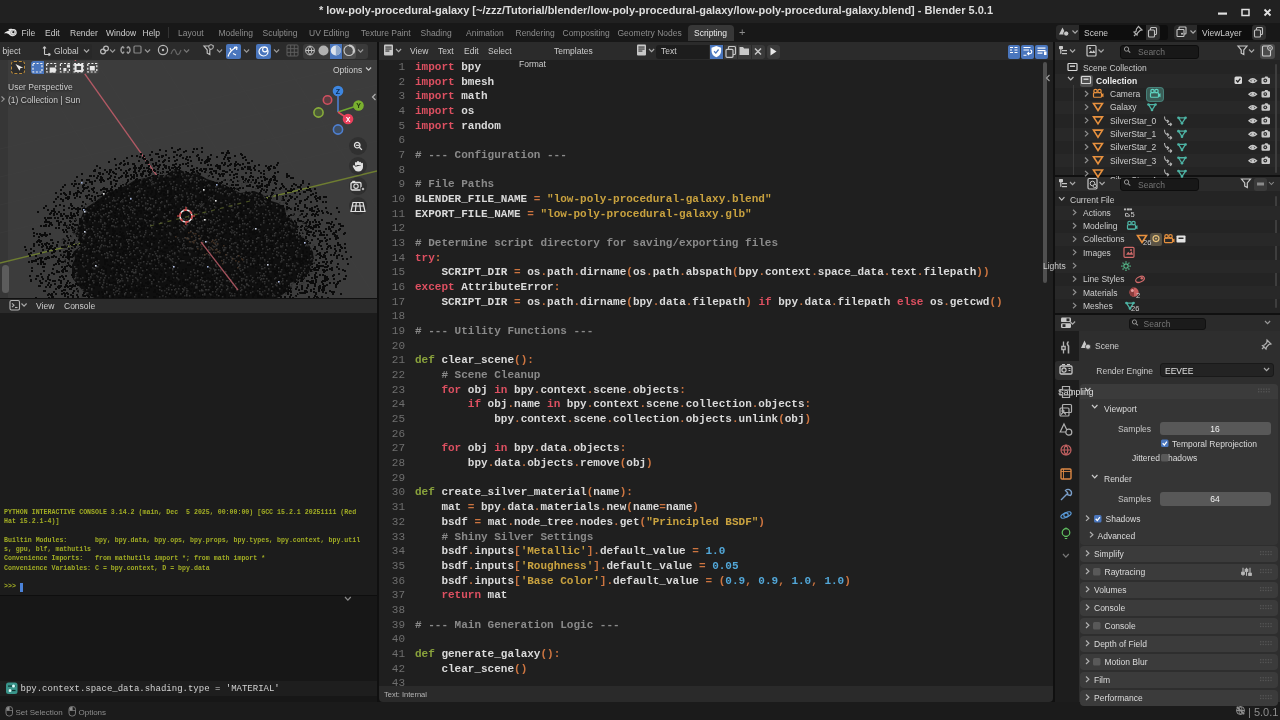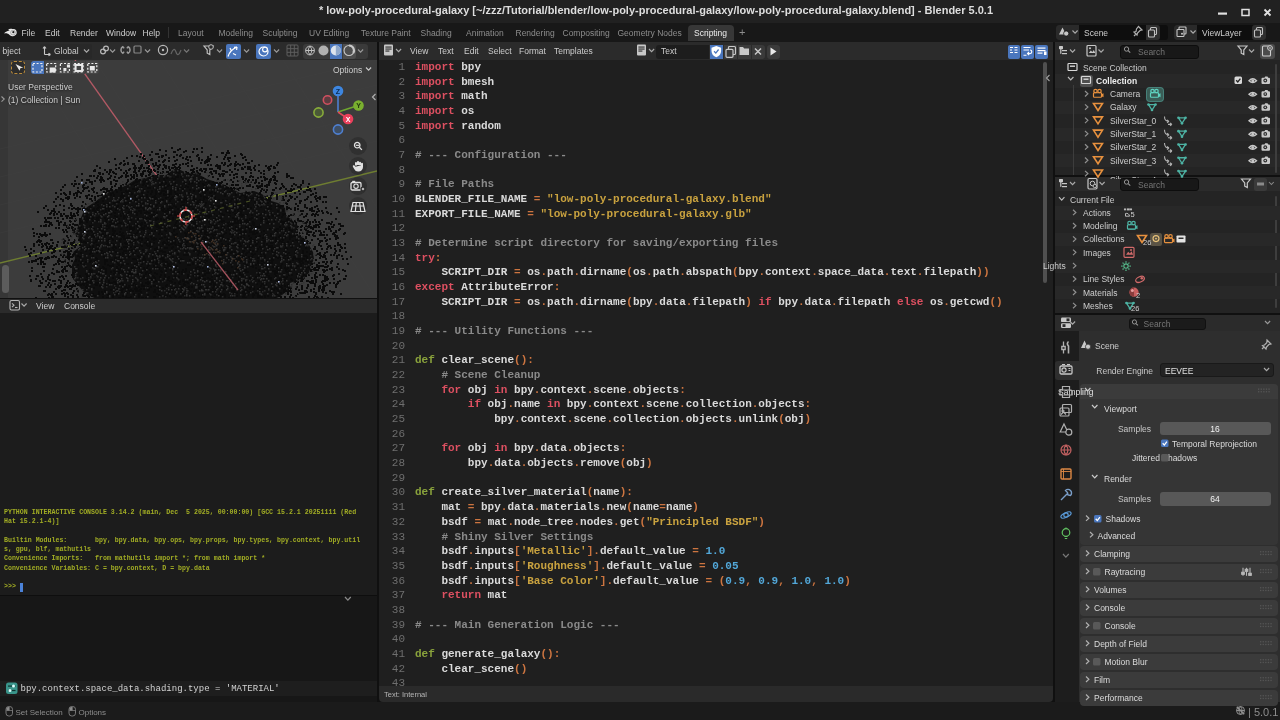--- a/index.html
+++ b/index.html
@@ -141,21 +141,21 @@
 <div class="ab" style="left:0;top:595px;width:377px;height:1px;background:#0e0e0e"></div>
 <div class="ab" style="left:0;top:681px;width:377px;height:14.5px;background:#1e1e1e"></div>
 <pre class="ab" style="left:20.5px;top:683.5px;font-size:9px;color:#d2d2d2">bpy.context.space_data.shading.type = 'MATERIAL'</pre>
 <div class="ab ui dim" style="left:15.5px;top:707.5px;font-size:8px">Set Selection</div>
 <div class="ab ui dim" style="left:78.5px;top:707.5px;font-size:8px">Options</div>
 <div class="ab ui dim" style="left:1248px;top:707px;font-size:11px">| 5.0.1</div>
 <div class="ab ui" style="left:410px;top:46px">View</div>
 <div class="ab ui" style="left:438px;top:46px">Text</div>
 <div class="ab ui" style="left:464px;top:46px">Edit</div>
 <div class="ab ui" style="left:488px;top:46px">Select</div>
-<div class="ab ui" style="left:519px;top:46px">Format</div>
+<div class="ab ui" style="left:519px;top:59px">Format</div>
 <div class="ab ui" style="left:554px;top:46px">Templates</div>
 <div class="ab" style="left:656px;top:44.5px;width:53px;height:14.5px;background:#1d1d1d;border-radius:3px 0 0 3px"></div>
 <div class="ab ui" style="left:661px;top:46px">Text</div>
 <div class="ab" style="left:709.5px;top:44.5px;width:13.5px;height:14.5px;background:#4a76bd"></div>
 <div class="ab" style="left:723.5px;top:44.5px;width:13.5px;height:14.5px;background:#3a3a3a"></div>
 <div class="ab" style="left:737.5px;top:44.5px;width:13.5px;height:14.5px;background:#3a3a3a"></div>
 <div class="ab" style="left:751.5px;top:44.5px;width:13.5px;height:14.5px;background:#3a3a3a;border-radius:0 3px 3px 0"></div>
 <div class="ab" style="left:766.5px;top:44.5px;width:13.5px;height:14.5px;background:#3a3a3a;border-radius:3px"></div>
 <div class="ab" style="left:1007.5px;top:44.5px;width:12.7px;height:14.5px;background:#4a76bd;border-radius:2px"></div>
 <div class="ab" style="left:1021.2px;top:44.5px;width:12.7px;height:14.5px;background:#4a76bd;border-radius:2px"></div>
@@ -302,21 +302,21 @@
 <div class="ab ui" style="left:1159.5px;top:423.8px;width:111px;text-align:center;color:#f2f2f2">16</div>
 <div class="ab ui" style="left:1172px;top:438.8px;color:#dcdcdc">Temporal Reprojection</div>
 <div class="ab ui" style="left:1132px;top:453.3px;color:#dcdcdc">Jittered Shadows</div>
 <div class="ab ui" style="left:1104px;top:474px;color:#dadada">Render</div>
 <div class="ab ui" style="left:1080px;top:494.3px;width:71px;text-align:right;color:#c8c8c8">Samples</div>
 <div class="ab" style="left:1159.5px;top:492px;width:111px;height:13.5px;background:#585858;border-radius:3px"></div>
 <div class="ab ui" style="left:1159.5px;top:494.3px;width:111px;text-align:center;color:#f2f2f2">64</div>
 <div class="ab ui" style="left:1105.5px;top:514.3px;color:#dcdcdc">Shadows</div>
 <div class="ab ui" style="left:1097.5px;top:531px;color:#dcdcdc">Advanced</div>
 <div class="ab" style="left:1080px;top:546.0px;width:198px;height:15.5px;background:#3b3b3b;border-radius:4px"></div>
-<div class="ab ui" style="left:1094px;top:548.5px;color:#dcdcdc">Clamping</div>
+<div class="ab ui" style="left:1094px;top:548.5px;color:#dcdcdc">Simplify</div>
 <div class="ab" style="left:1080px;top:564.0px;width:198px;height:15.5px;background:#3b3b3b;border-radius:4px"></div>
 <div class="ab ui" style="left:1104.5px;top:566.5px;color:#dcdcdc">Raytracing</div>
 <div class="ab" style="left:1080px;top:582.0px;width:198px;height:15.5px;background:#3b3b3b;border-radius:4px"></div>
 <div class="ab ui" style="left:1094px;top:584.5px;color:#dcdcdc">Volumes</div>
 <div class="ab" style="left:1080px;top:600.0px;width:198px;height:15.5px;background:#3b3b3b;border-radius:4px"></div>
 <div class="ab ui" style="left:1094px;top:602.5px;color:#dcdcdc">Console</div>
 <div class="ab" style="left:1080px;top:618.0px;width:198px;height:15.5px;background:#3b3b3b;border-radius:4px"></div>
 <div class="ab ui" style="left:1104.5px;top:620.5px;color:#dcdcdc">Console</div>
 <div class="ab" style="left:1080px;top:636.0px;width:198px;height:15.5px;background:#3b3b3b;border-radius:4px"></div>
 <div class="ab ui" style="left:1094px;top:638.5px;color:#dcdcdc">Depth of Field</div>

